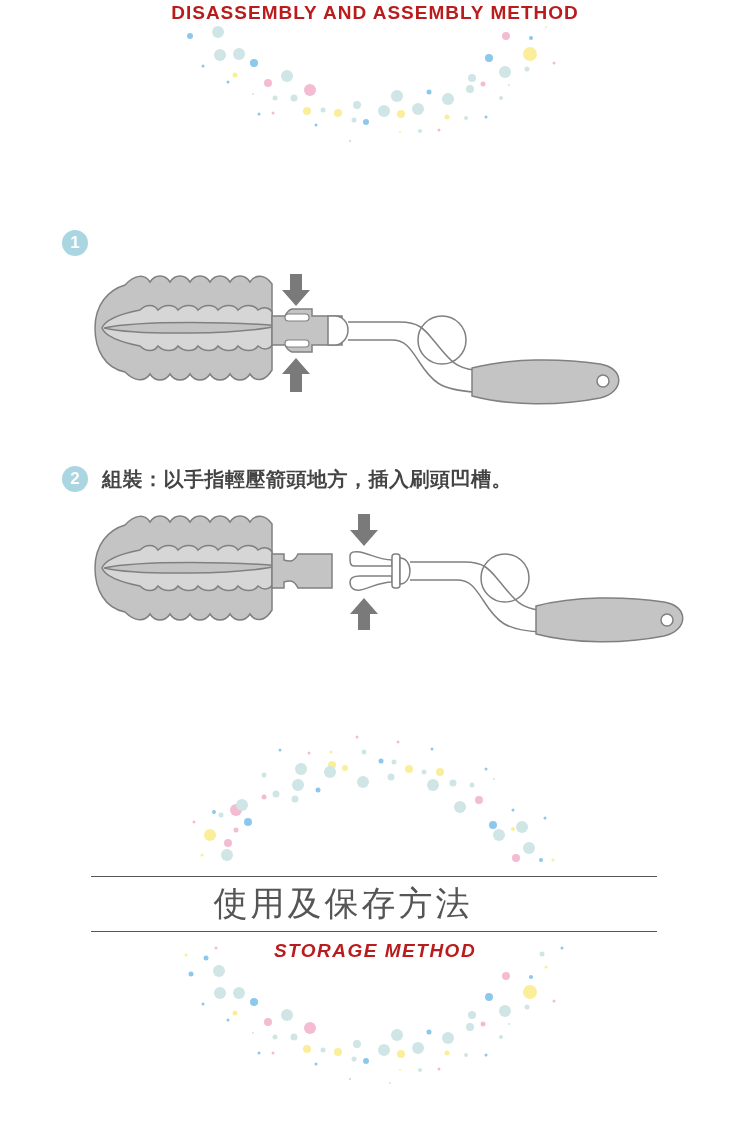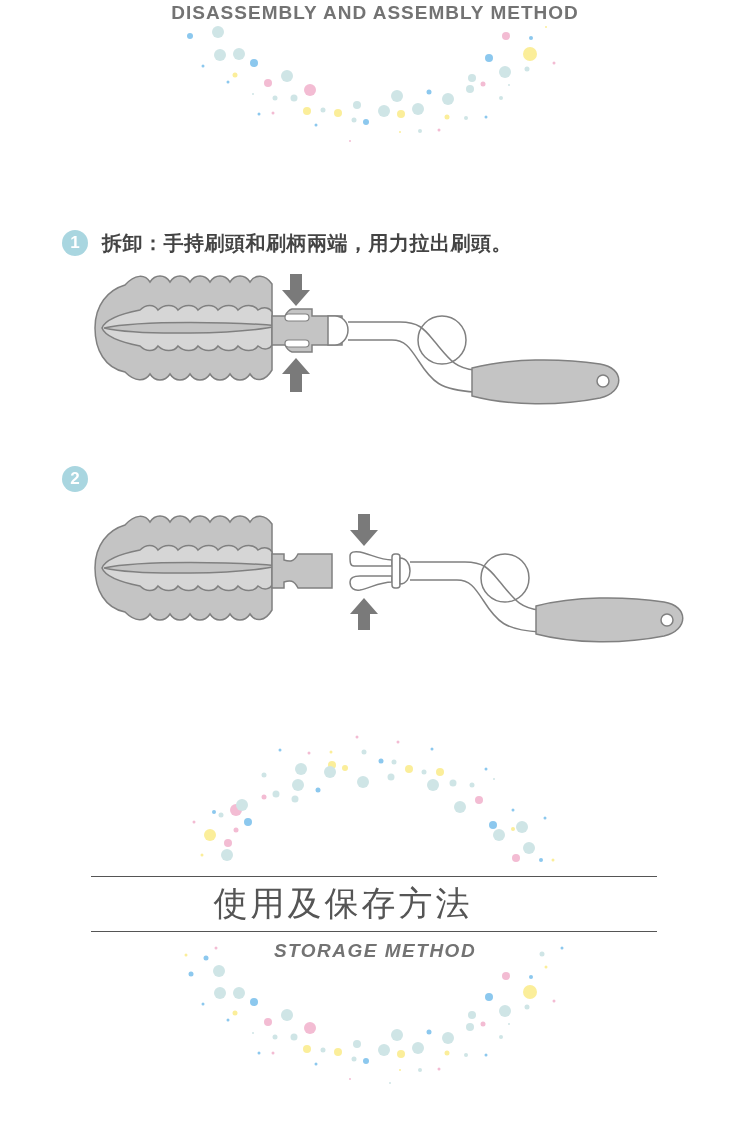--- a/index.html
+++ b/index.html
@@ -1,18 +1,18 @@
 <!DOCTYPE html>
 <html><head>
 <meta charset="utf-8">
 <style>
   html, body { margin:0; padding:0; background:#ffffff; }
   body { width:750px; height:1130px; position:relative; overflow:hidden; font-family:"DejaVu Sans", "Liberation Sans", sans-serif; }
   .abs { position:absolute; }
-  .en-title { left:0; width:750px; text-align:center; font-family:"Liberation Sans", sans-serif; font-weight:bold; color:#737373; letter-spacing:1px; }
+  .en-title { left:0; width:750px; text-align:center; font-family:"Liberation Sans", sans-serif; font-weight:bold; color:#b91c1c; letter-spacing:1px; }
   #top-en { top:2px; font-size:19px; }
   #storage-en { top:940px; font-size:19px; letter-spacing:1.5px;font-style:italic; }
   .step { left:62px; height:30px; display:flex; align-items:center; }
   .step-num { width:26px; height:26px; border-radius:50%; background:#a9d6e0; color:#fff; font-family:"Liberation Sans",sans-serif; font-weight:bold; font-size:17px; display:flex; align-items:center; justify-content:center; margin-right:14px; }
   .step-text { font-size:20px; font-weight:bold; color:#444; letter-spacing:0.5px; }
   #step1 { top:228px; }
   #step2 { top:464px; }
   .rule { left:91px; width:566px; height:0; border-top:1.5px solid #555; }
   #rule-top { top:876px; }
   #rule-bottom { top:931px; }
@@ -73,21 +73,20 @@
     <circle cx="531" cy="18" r="2" fill="#8cc8ee"></circle>
     <circle cx="530" cy="34" r="7" fill="#fbee9a"></circle>
     <circle cx="527" cy="49" r="2.5" fill="#cfe5e6"></circle>
     <circle cx="554" cy="43" r="1.5" fill="#f3bcd3"></circle>
     <circle cx="546" cy="7" r="1" fill="#fbee9a"></circle>
   </g>
 </svg>
 
 <div class="abs step" id="step1">
   <div class="step-num">1</div>
-  <div class="step-text">拆卸：手持刷頭和刷柄兩端，用力拉出刷頭。</div>
 </div>
 
 <svg width="560" height="160" viewBox="0 0 560 160" style="left:80px;top:260px;">
 
   <g>
     <path d="M45,25 C55,14 65,14 70,22 C75,14 85,14 90,22 C95,14 105,14 110,22 C115,14 125,14 130,22 C135,14 145,14 150,22 C155,14 165,14 170,22 C175,14 185,14 192,24 L192,110 C185,122 175,122 170,114 C165,122 155,122 150,114 C145,122 135,122 130,114 C125,122 115,122 110,114 C105,122 95,122 90,114 C85,122 75,122 70,114 C65,122 55,122 45,112 C25,108 15,90 15,68 C15,45 28,30 45,25 Z" fill="#c4c4c4" stroke="#808080" stroke-width="1.5"></path>
     <path d="M60,50 C66,44 74,44 78,50 C84,44 94,44 98,50 C104,44 114,44 118,50 C124,44 134,44 138,50 C144,44 154,44 158,50 C164,44 174,44 178,50 C184,46 190,48 192,52 L192,85 C190,89 184,91 178,86 C174,92 164,92 158,86 C154,92 144,92 138,86 C134,92 124,92 118,86 C114,92 104,92 98,86 C94,92 84,92 78,86 C74,92 66,92 60,86 C40,82 25,76 22,68 C25,60 40,54 60,50 Z" fill="#d6d6d6" stroke="#808080" stroke-width="1.5"></path>
     <path d="M24,68 C60,60 160,62 198,66 C160,74 60,76 24,68 Z" fill="#c4c4c4" stroke="#808080" stroke-width="1.5"></path>
   </g>
 
@@ -112,20 +111,21 @@
   <g>
     <polygon points="210,14 222,14 222,30 230,30 216,46 202,30 210,30" fill="#7a7a7a"></polygon>
   </g>
   <g>
     <polygon points="216,98 230,114 222,114 222,132 210,132 210,114 202,114" fill="#7a7a7a"></polygon>
   </g>
 </svg>
 
 <div class="abs step" id="step2">
   <div class="step-num">2</div>
+  <div class="step-text">組裝：以手指輕壓箭頭地方，插入刷頭凹槽。</div>
 </div>
 
 <svg width="620" height="160" viewBox="0 0 620 160" style="left:80px;top:500px;">
   <g>
     <path d="M45,25 C55,14 65,14 70,22 C75,14 85,14 90,22 C95,14 105,14 110,22 C115,14 125,14 130,22 C135,14 145,14 150,22 C155,14 165,14 170,22 C175,14 185,14 192,24 L192,110 C185,122 175,122 170,114 C165,122 155,122 150,114 C145,122 135,122 130,114 C125,122 115,122 110,114 C105,122 95,122 90,114 C85,122 75,122 70,114 C65,122 55,122 45,112 C25,108 15,90 15,68 C15,45 28,30 45,25 Z" fill="#c4c4c4" stroke="#808080" stroke-width="1.5"></path>
     <path d="M60,50 C66,44 74,44 78,50 C84,44 94,44 98,50 C104,44 114,44 118,50 C124,44 134,44 138,50 C144,44 154,44 158,50 C164,44 174,44 178,50 C184,46 190,48 192,52 L192,85 C190,89 184,91 178,86 C174,92 164,92 158,86 C154,92 144,92 138,86 C134,92 124,92 118,86 C114,92 104,92 98,86 C94,92 84,92 78,86 C74,92 66,92 60,86 C40,82 25,76 22,68 C25,60 40,54 60,50 Z" fill="#d6d6d6" stroke="#808080" stroke-width="1.5"></path>
     <path d="M24,68 C60,60 160,62 198,66 C160,74 60,76 24,68 Z" fill="#c4c4c4" stroke="#808080" stroke-width="1.5"></path>
   </g>
   <g>
     <path d="M192,54 L204,54 L204,60 C210,62 214,62 218,54 L252,54 L252,88 L218,88 C214,80 210,80 204,82 L204,88 L192,88 Z" fill="#c4c4c4" stroke="#808080" stroke-width="1.5"></path>

